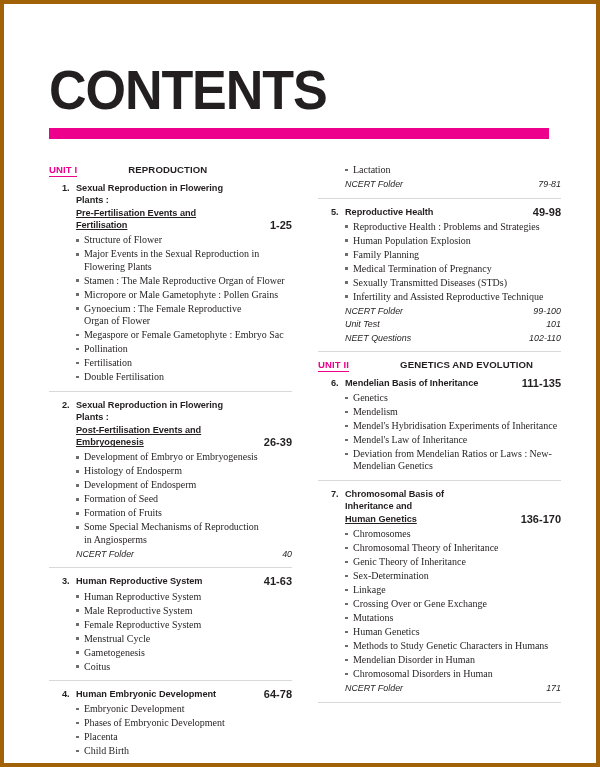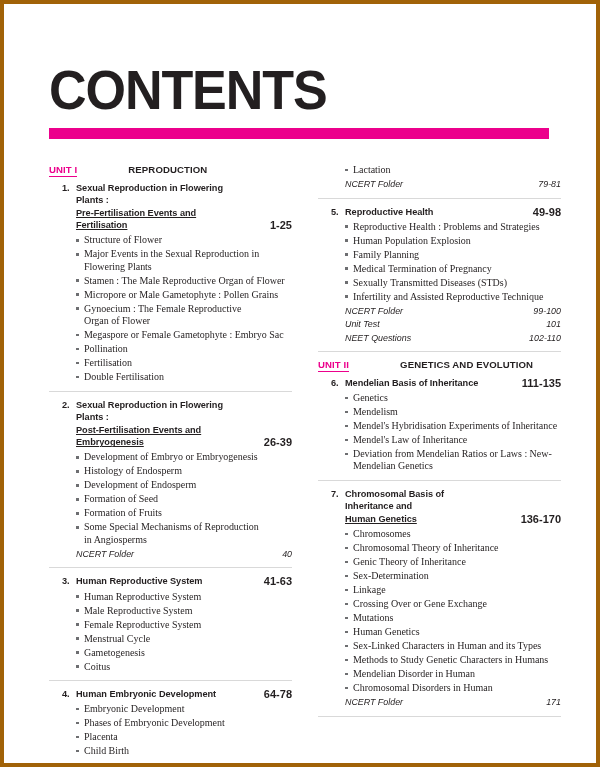--- a/index.html
+++ b/index.html
@@ -347,21 +347,20 @@
           </div>
           <ul class="topics">
             <li class="topic"><span class="bullet"></span>Chromosomes</li>
             <li class="topic"><span class="bullet"></span>Chromosomal Theory of Inheritance</li>
             <li class="topic"><span class="bullet"></span>Genic Theory of Inheritance</li>
             <li class="topic"><span class="bullet"></span>Sex-Determination</li>
             <li class="topic"><span class="bullet"></span>Linkage</li>
             <li class="topic"><span class="bullet"></span>Crossing Over or Gene Exchange</li>
             <li class="topic"><span class="bullet"></span>Mutations</li>
             <li class="topic"><span class="bullet"></span>Human Genetics</li>
-            <li class="topic"><span class="bullet"></span>Sex-Linked Characters in Human and its Types</li>
             <li class="topic"><span class="bullet"></span>Methods to Study Genetic Characters in Humans</li>
             <li class="topic"><span class="bullet"></span>Mendelian Disorder in Human</li>
             <li class="topic"><span class="bullet"></span>Chromosomal Disorders in Human</li>
           </ul>
           <div class="meta-row">
             <span>NCERT Folder</span>
             <span class="meta-pages">171</span>
           </div>
         </div>
         <hr class="sep">

